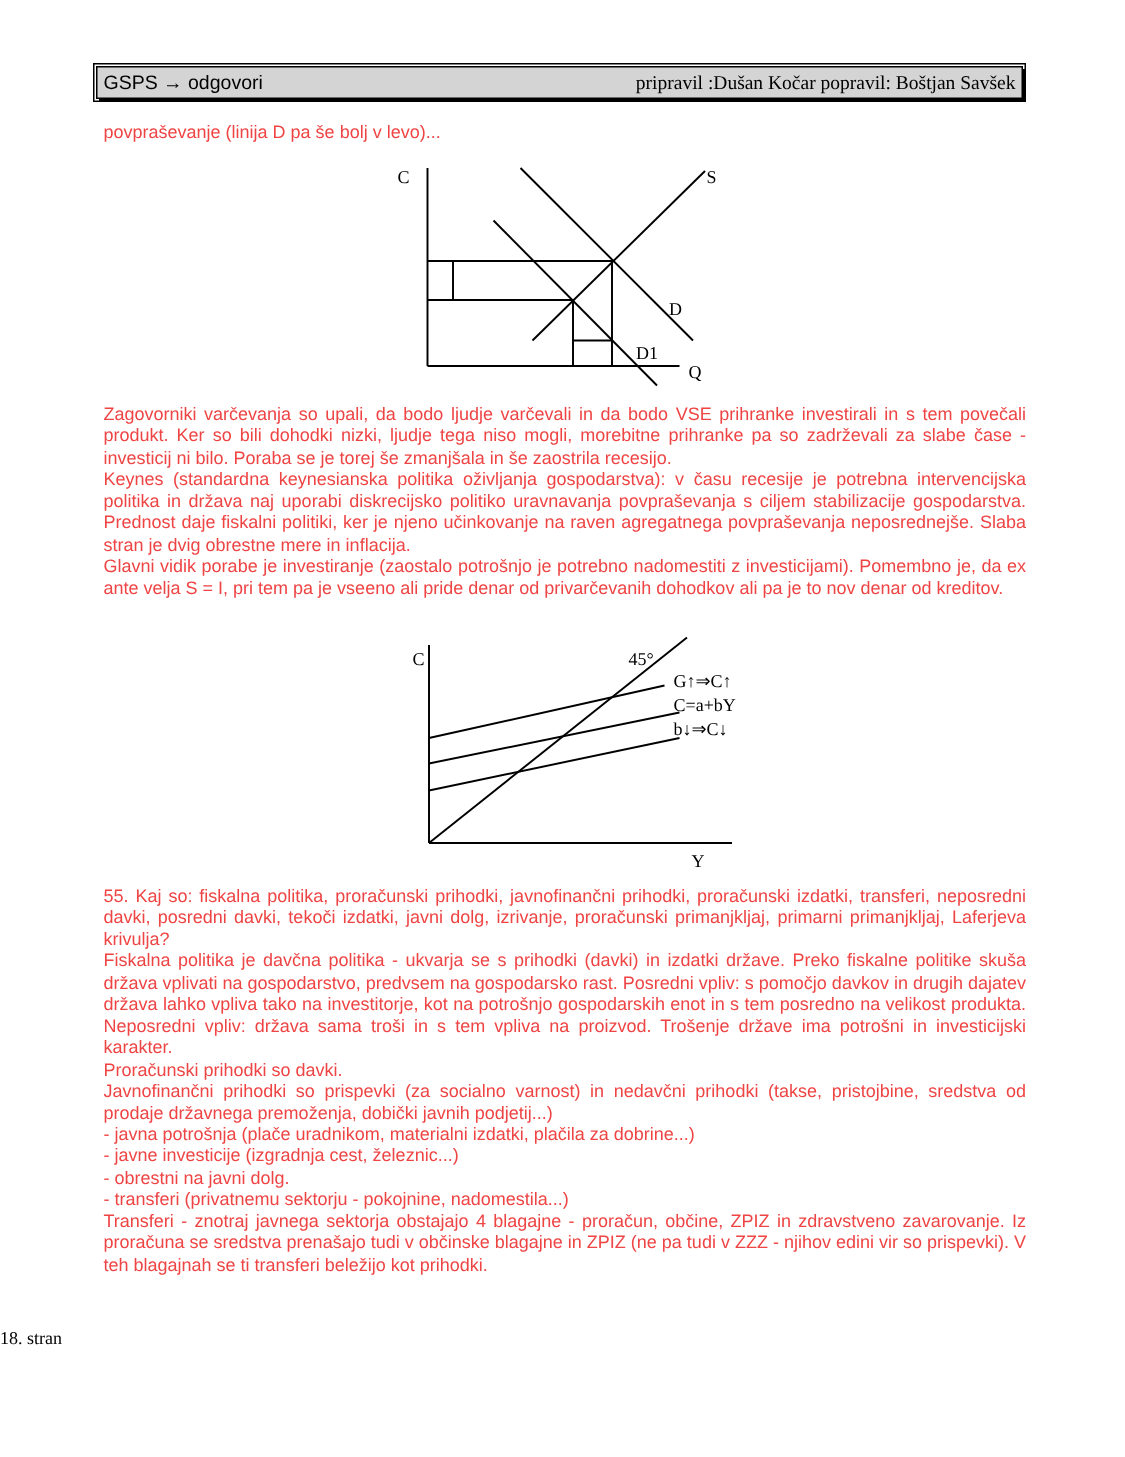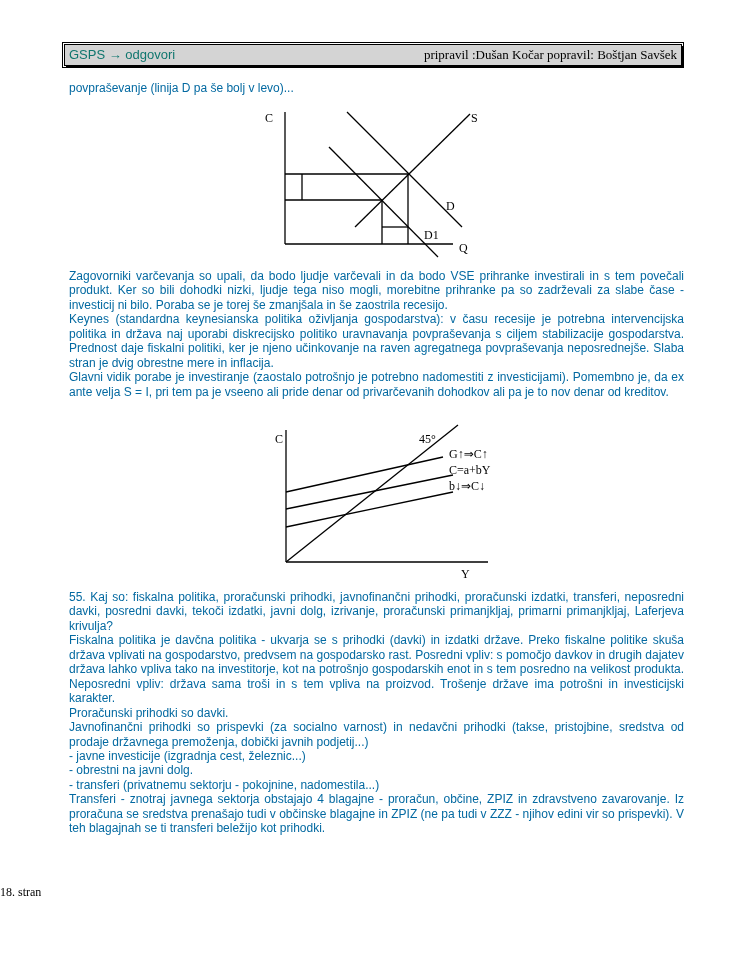--- a/index.html
+++ b/index.html
@@ -5,30 +5,30 @@
   html, body { margin: 0; padding: 0; background: #ffffff; }
   body { width: 750px; height: 971px; position: relative; overflow: hidden; }
   .page { position: absolute; left: 0; top: 0; width: 750px; height: 971px; }
   .header-box {
     position: absolute; left: 64px; top: 44px; width: 616px; height: 20px;
     background: #d4d4d4; border: 1px solid #000; outline: 1px solid #000; outline-offset: 1px;
     box-shadow: 2px 2px 0 #000;
   }
   .header-left {
     position: absolute; left: 4px; top: 2px;
-    font-family: "Liberation Sans", sans-serif; font-size: 13px; color: #0f766e;
+    font-family: "Liberation Sans", sans-serif; font-size: 13px; color: #000000;
   }
   .header-right {
     position: absolute; right: 4px; top: 2px;
     font-family: "Liberation Serif", serif; font-size: 13px; color: #000;
   }
   .text {
     position: absolute; left: 69px; width: 615px;
     font-family: "Liberation Sans", sans-serif; font-size: 12px; line-height: 14.45px;
-    color: #0369a1; text-align: justify;
+    color: #ef4444; text-align: justify;
   }
   .text p { margin: 0; }
   .diagram { position: absolute; }
   .diagram line { stroke: #000; stroke-width: 1.3; }
   .diagram text { font-family: "Liberation Serif", serif; font-size: 12px; fill: #000; }
   .footer {
     position: absolute; left: 0; width: 750px; top: 885px; 
     font-family: "Liberation Serif", serif; font-size: 12px; color: #000;
   }
 </style>
@@ -84,20 +84,21 @@
     <text x="449" y="474">C=a+bY</text>
     <text x="449" y="490">b↓⇒C↓</text>
     <text x="461" y="578">Y</text>
   </svg>
 
   <div class="text" style="top:590px;">
     <p>55. Kaj so: fiskalna politika, proračunski prihodki, javnofinančni prihodki, proračunski izdatki, transferi, neposredni davki, posredni davki, tekoči izdatki, javni dolg, izrivanje, proračunski primanjkljaj, primarni primanjkljaj, Laferjeva krivulja?</p>
     <p>Fiskalna politika je davčna politika - ukvarja se s prihodki (davki) in izdatki države. Preko fiskalne politike skuša država vplivati na gospodarstvo, predvsem na gospodarsko rast. Posredni vpliv: s pomočjo davkov in drugih dajatev država lahko vpliva tako na investitorje, kot na potrošnjo gospodarskih enot in s tem posredno na velikost produkta. Neposredni vpliv: država sama troši in s tem vpliva na proizvod. Trošenje države ima potrošni in investicijski karakter.</p>
     <p>Proračunski prihodki so davki.</p>
     <p>Javnofinančni prihodki so prispevki (za socialno varnost) in nedavčni prihodki (takse, pristojbine, sredstva od prodaje državnega premoženja, dobički javnih podjetij...)</p>
+    <p>- javna potrošnja (plače uradnikom, materialni izdatki, plačila za dobrine...)</p>
     <p>- javne investicije (izgradnja cest, železnic...)</p>
     <p>- obrestni na javni dolg.</p>
     <p>- transferi (privatnemu sektorju - pokojnine, nadomestila...)</p>
     <p>Transferi - znotraj javnega sektorja obstajajo 4 blagajne - proračun, občine, ZPIZ in zdravstveno zavarovanje. Iz proračuna se sredstva prenašajo tudi v občinske blagajne in ZPIZ (ne pa tudi v ZZZ - njihov edini vir so prispevki). V teh blagajnah se ti transferi beležijo kot prihodki.</p>
   </div>
 
   <div class="footer">18. stran</div>
 
 </div>
 

